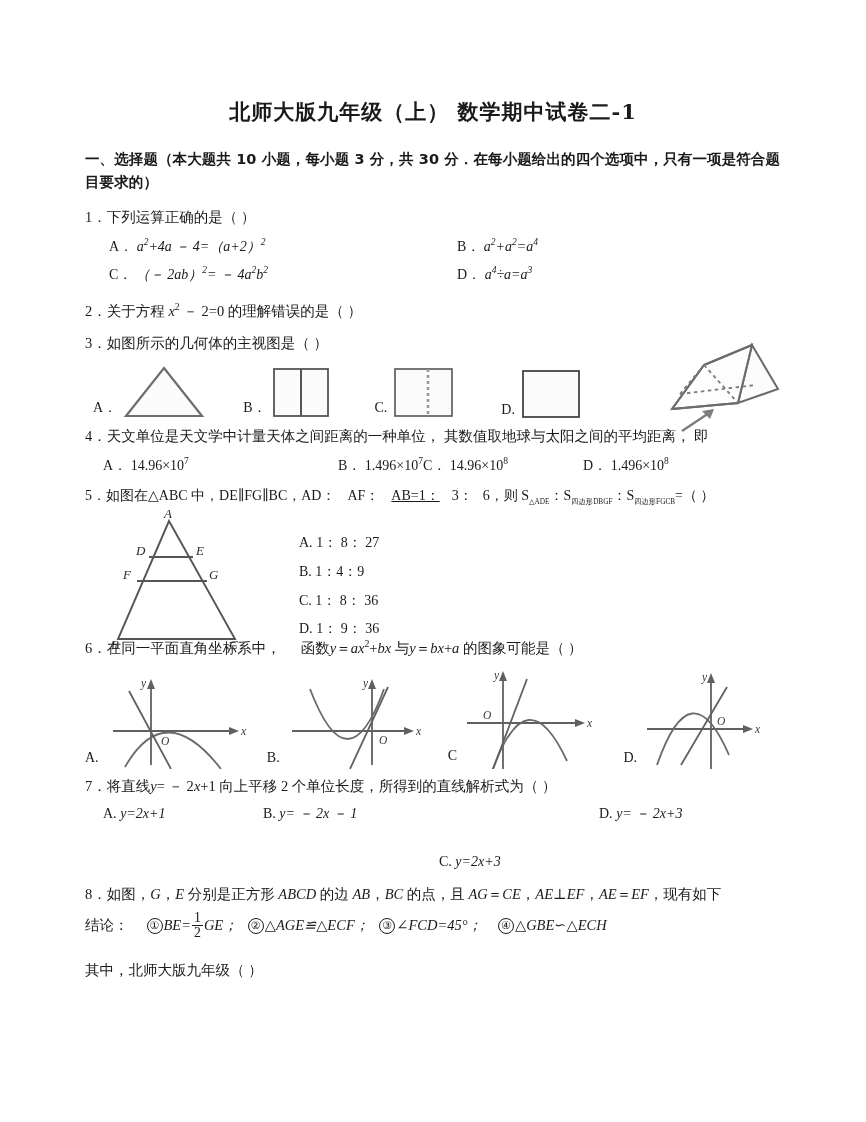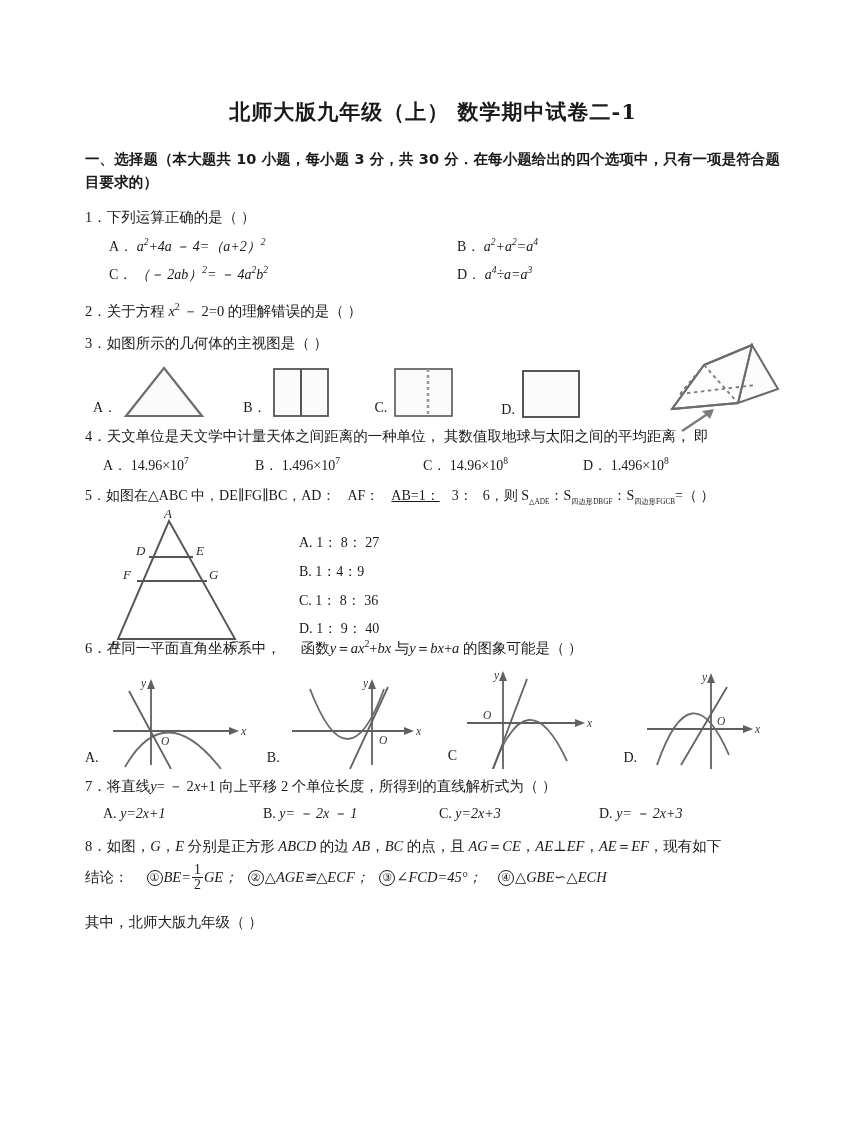--- a/index.html
+++ b/index.html
@@ -273,21 +273,21 @@
 
     <div class="q" style="margin-top:-2px;">
       <div class="q-stem">
         <span>4．</span><span>天文单位是天文学中计量天体之间距离的一种单位， 其数值取地球与太阳之间的平均距离， 即</span>
       </div>
       <div class="opts-row" style="margin-top:7px;">
         <div class="opt" style="width:152px;">
           <span>A．</span>
           <span><span>14.96</span><span>×</span><span>10</span><sup>7</sup></span>
         </div>
-        <div class="opt" style="width:168px;">
+        <div class="opt" style="width:168px;text-align:right;">
           <span>B．</span>
           <span><span>1.496</span><span>×</span><span>10</span><sup>7</sup></span>
         </div>
         <div class="opt" style="width:160px;">
           <span>C．</span>
           <span><span>14.96</span><span>×</span><span>10</span><sup>8</sup></span>
         </div>
         <div class="opt">
           <span>D．</span>
           <span><span>1.496</span><span>×</span><span>10</span><sup>8</sup></span>
@@ -329,21 +329,21 @@
           <div class="opt">
             <span>B.</span>
             <span>1：4：9</span>
           </div>
           <div class="opt">
             <span>C.</span>
             <span>1：  8：  36</span>
           </div>
           <div class="opt">
             <span>D.</span>
-            <span>1：  9：  40</span>
+            <span>1：  9：  36</span>
           </div>
         </div>
       </div>
     </div>
 
     <div class="q" style="margin-top:-12px;">
       <div class="q-stem">
         <span>6．</span><span>在同一平面直角坐标系中，</span><span style="padding-left:20px;">函数<span class="ital">y</span>＝<span class="ital">ax</span><sup>2</sup>+<span class="ital">bx</span> 与<span class="ital">y</span>＝<span class="ital">bx</span>+<span class="ital">a</span> 的图象可能是（      ）</span>
       </div>
 
@@ -433,21 +433,21 @@
       </div>
       <div class="q7opts">
         <div class="opt" style="width:160px;">
           <span>A.</span>
           <span class="ital">y=2x+1</span>
         </div>
         <div class="opt" style="width:176px;">
           <span>B.</span>
           <span class="ital">y= － 2x － 1</span>
         </div>
-        <div class="opt" style="width:160px;">
+        <div class="opt" style="width:160px;margin-top:48px;">
           <span>C.</span>
           <span class="ital">y=2x+3</span>
         </div>
         <div class="opt">
           <span>D.</span>
           <span class="ital">y= － 2x+3</span>
         </div>
       </div>
     </div>
 

